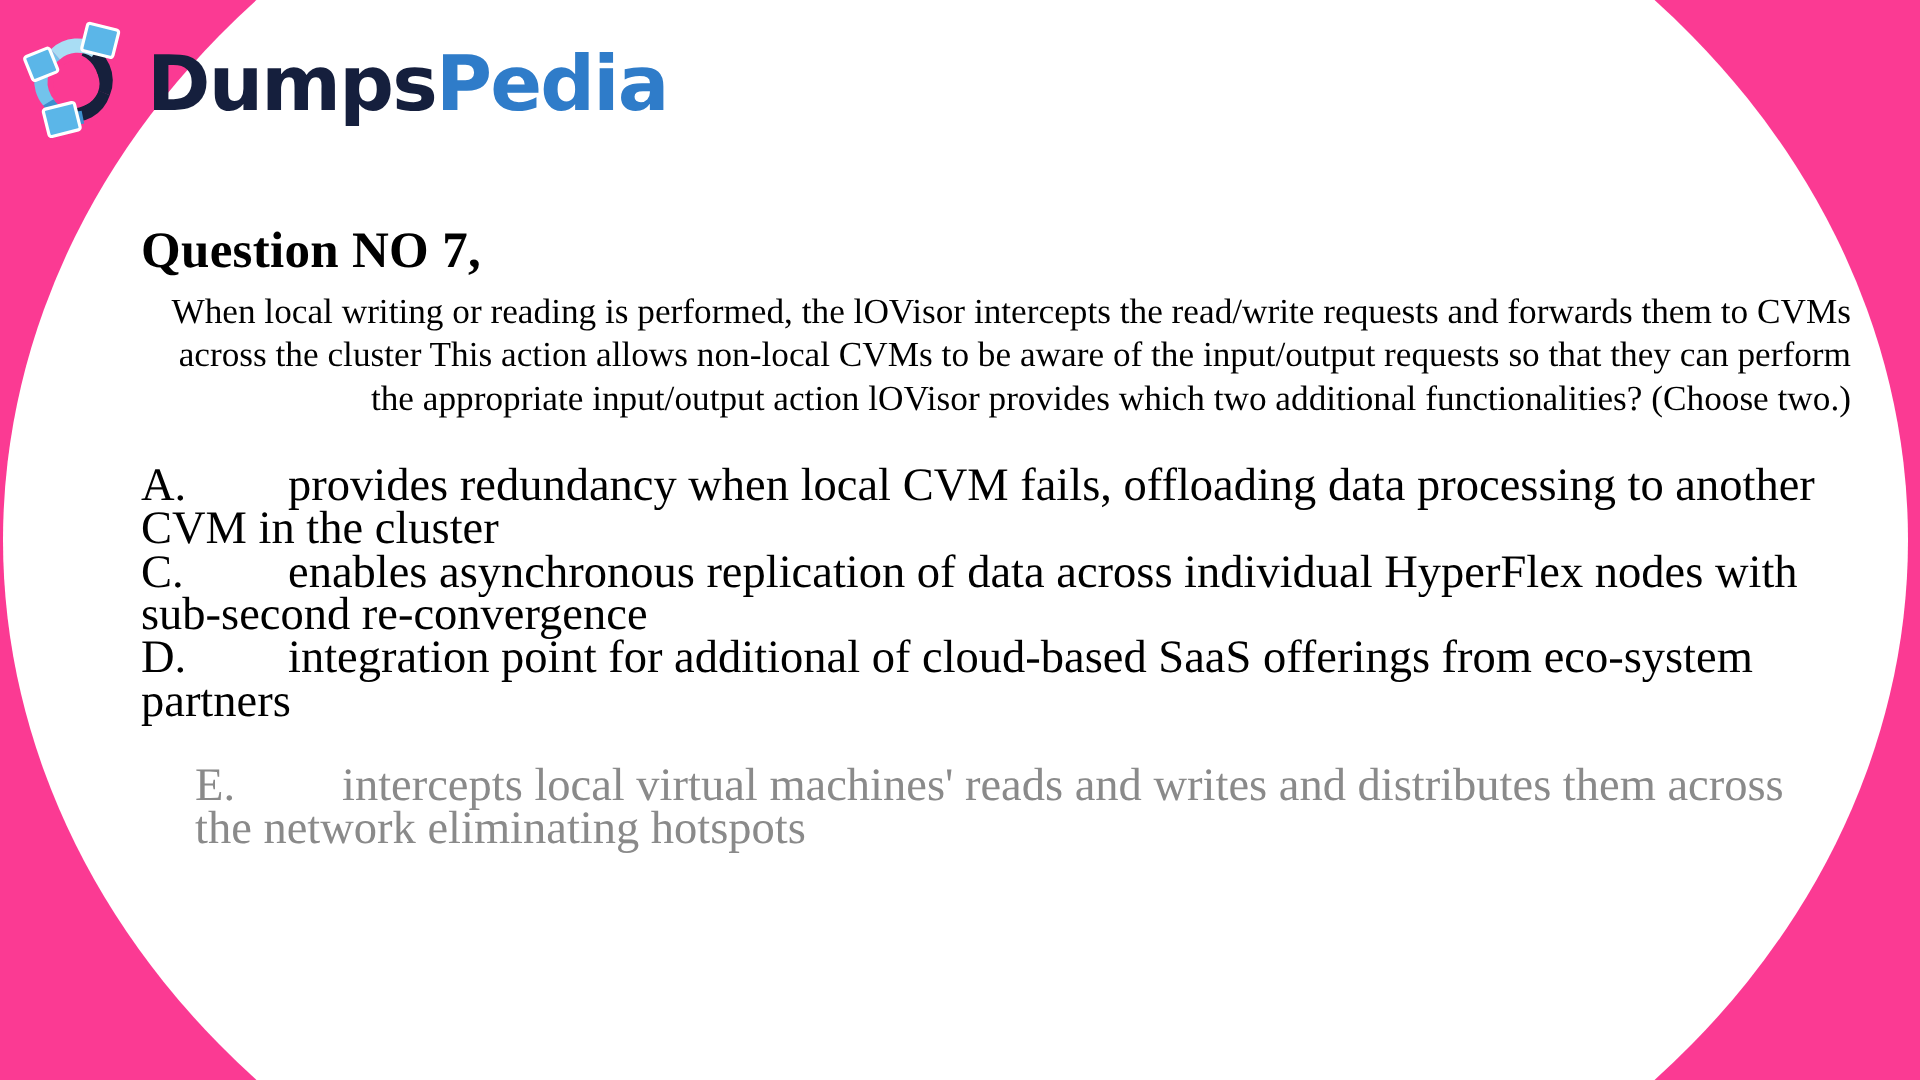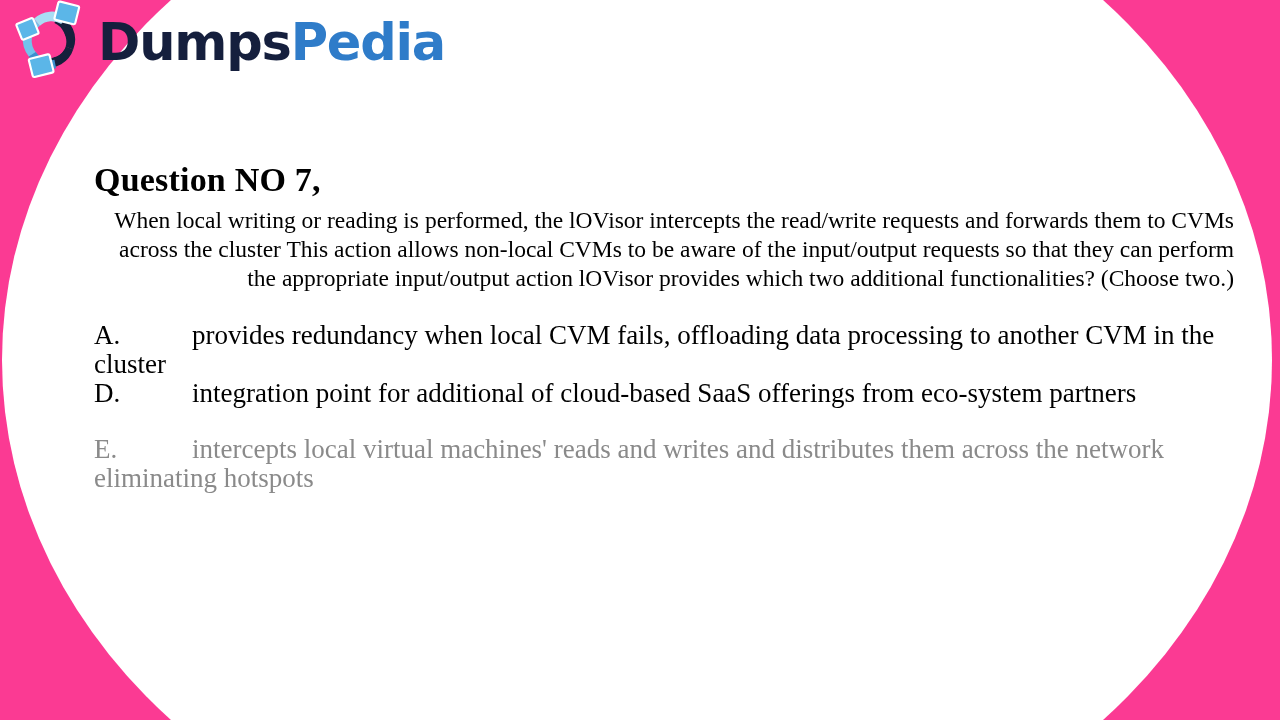--- a/index.html
+++ b/index.html
@@ -31,21 +31,21 @@
     height: 1060px;
     background: #ffffff;
     border-radius: 50%;
     z-index: 1;
   }
 
   
   #logo {
     position: absolute;
     left: 8px;
-    top: 0;
+    top: 14px;
     z-index: 3;
     display: flex;
     align-items: center;
     height: 82px;
   }
   #logo-mark {
     width: 86px;
     height: 82px;
     flex: 0 0 auto;
     display: block;
@@ -61,21 +61,21 @@
     position: relative;
     top: 1px;
   }
   .word-dumps { color: #151f3d; }
   .word-pedia { color: #2f7cc9; }
 
   
   #content {
     position: absolute;
     left: 94px;
-    top: 160px;
+    top: 148px;
     width: 1140px;
     z-index: 3;
     color: #000000;
   }
 
   #question-title {
     font-family: "Liberation Serif", "DejaVu Serif", serif;
     font-weight: bold;
     font-size: 34px;
     line-height: 1.18;
@@ -87,36 +87,37 @@
     font-size: 23.5px;
     line-height: 29px;
     margin: 0;
     text-align: right;
   }
 
   #options {
     margin-top: 28px;
   }
   .option {
-    font-size: 27px;
+    font-size: 31px;
     line-height: 28.7px;
     margin: 0;
     text-indent: 0;
     text-align: left;
   }
   .option-letter {
     display: inline-block;
     width: 98px;
   }
   .option.dim,
   .option.dim .option-letter {
     color: #8a8a8a;
   }
   #option-e-wrap {
     margin-top: 28px;
+    margin-left: 36px;
   }
 </style>
 </head>
 <body>
 
 <div id="slide">
 
   <div id="white-canvas"></div>
 
   <div id="logo">
@@ -146,20 +147,23 @@
 
     <h1 id="question-title">Question NO 7,</h1>
 
     <p id="question-body">When local writing or reading is performed, the lOVisor intercepts the read/write requests and forwards them to CVMs across the cluster This action allows non-local CVMs to be aware of the input/output requests so that they can perform the appropriate input/output action lOVisor provides which two additional functionalities? (Choose two.)</p>
 
     <div id="options">
       <p class="option">
         <span class="option-letter">A.</span><span>provides redundancy when local CVM fails, offloading data processing to another CVM in the cluster</span>
       </p>
       <p class="option">
+        <span class="option-letter">C.</span><span>enables asynchronous replication of data across individual HyperFlex nodes with sub-second re-convergence</span>
+      </p>
+      <p class="option">
         <span class="option-letter">D.</span><span>integration point for additional of cloud-based SaaS offerings from eco-system partners</span>
       </p>
       <div id="option-e-wrap">
         <p class="option dim">
           <span class="option-letter">E.</span><span>intercepts local virtual machines' reads and writes and distributes them across the network eliminating hotspots</span>
         </p>
       </div>
     </div>
 
   </div>

